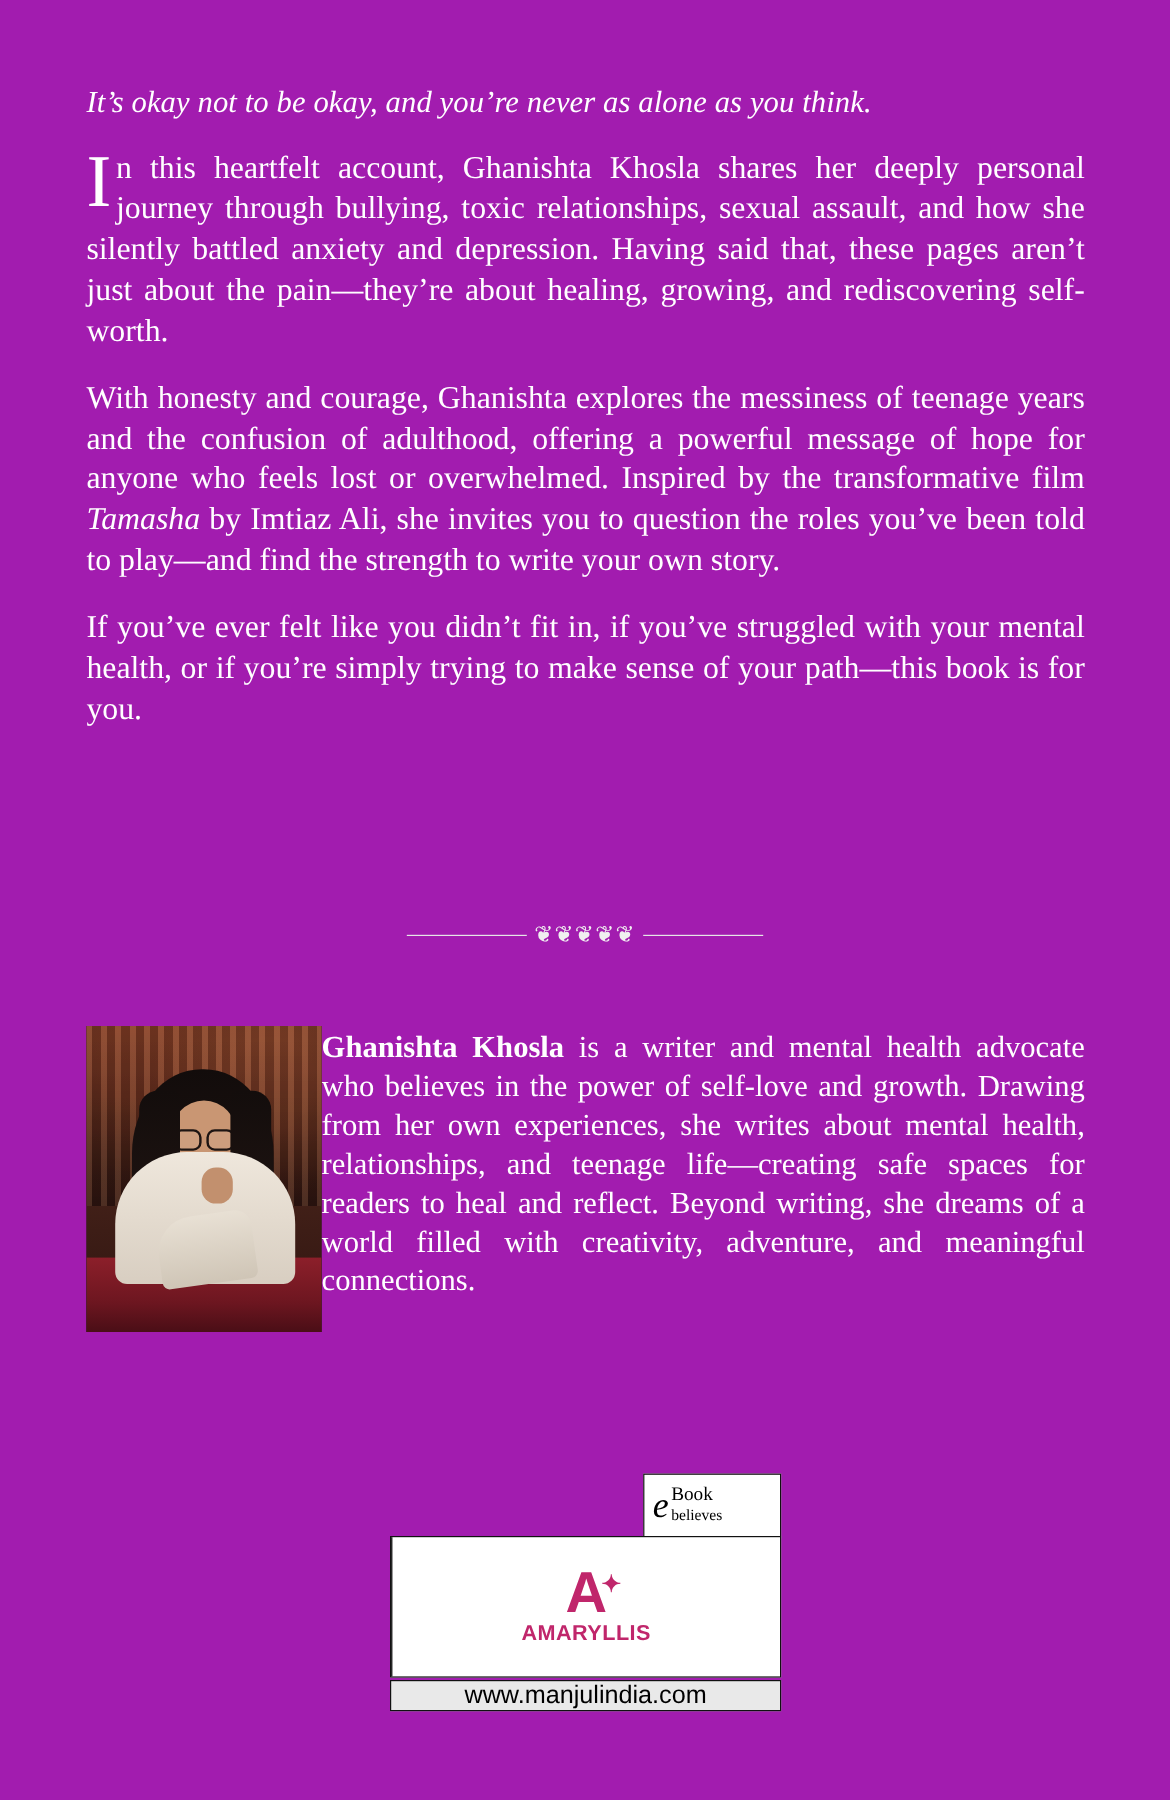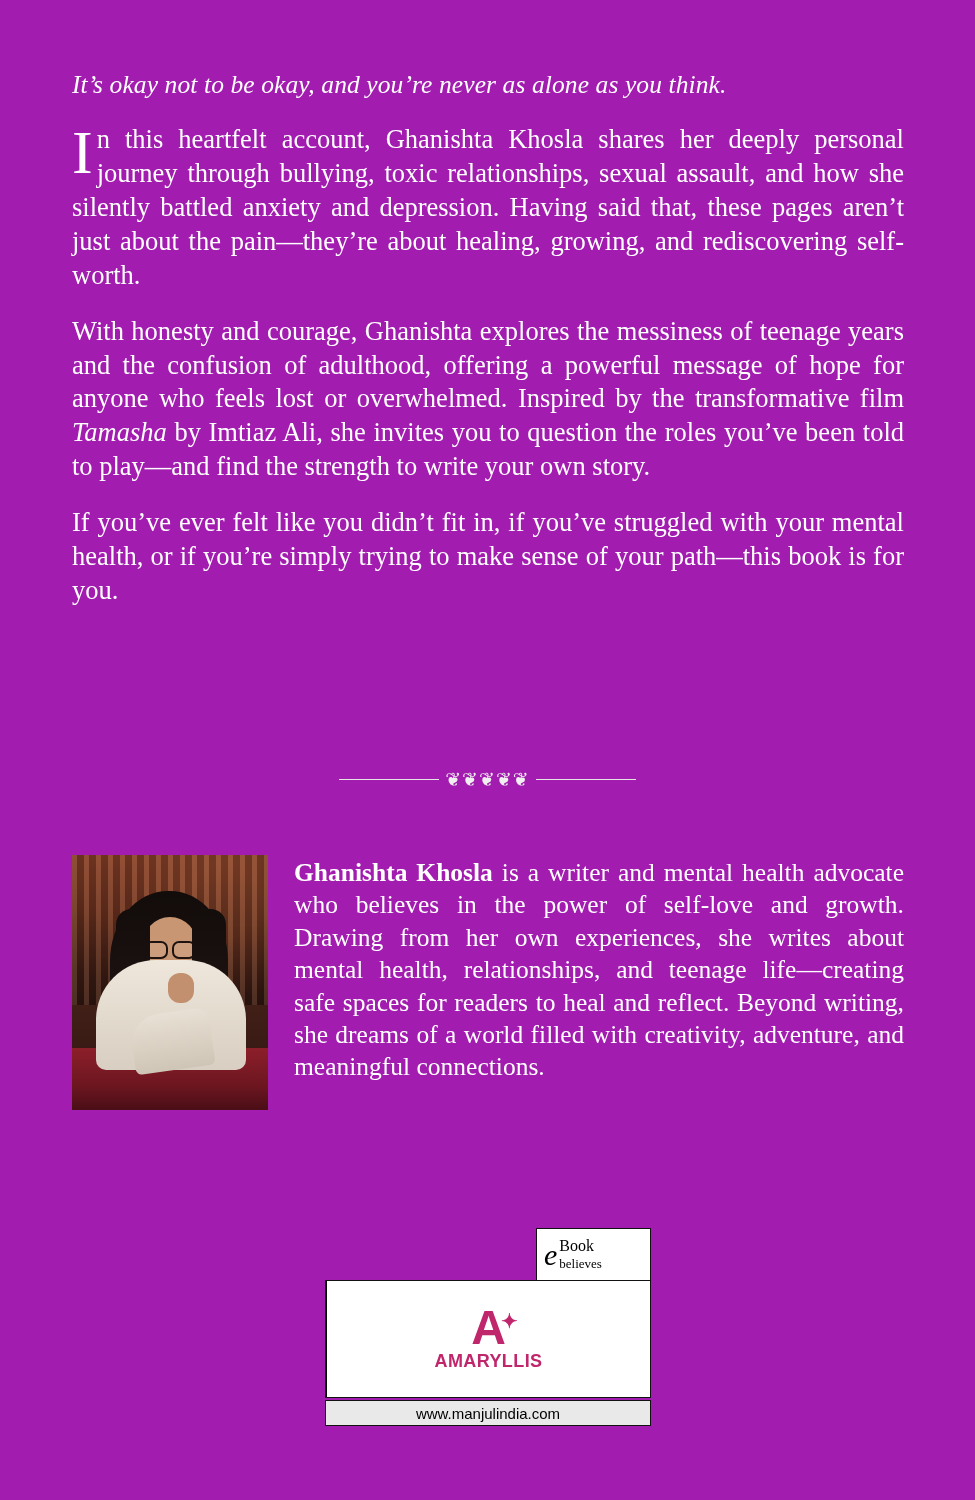--- a/index.html
+++ b/index.html
@@ -86,21 +86,20 @@
     color: #f0f0f0;
   }
 
   
   .author-block {
     position: absolute;
     left: 72px;
     top: 855px;
     width: 832px;
     display: flex;
-    gap: 26px;
     align-items: flex-start;
   }
   .author-photo {
     width: 196px;
     height: 255px;
     flex: 0 0 196px;
     position: relative;
     overflow: hidden;
     background: #2a1a16;
     border: 0;
@@ -293,21 +292,21 @@
     position: absolute;
     left: 0;
     top: 172px;
     width: 326px;
     height: 26px;
     background: #e9e9e9;
     border: 1px solid #111;
     box-sizing: border-box;
     color: #000;
     font-family: "Liberation Sans", sans-serif;
-    font-size: 15px;
+    font-size: 21px;
     display: flex;
     align-items: center;
     justify-content: center;
   }
 </style>
 </head>
 <body>
 
 <div class="page">
 

